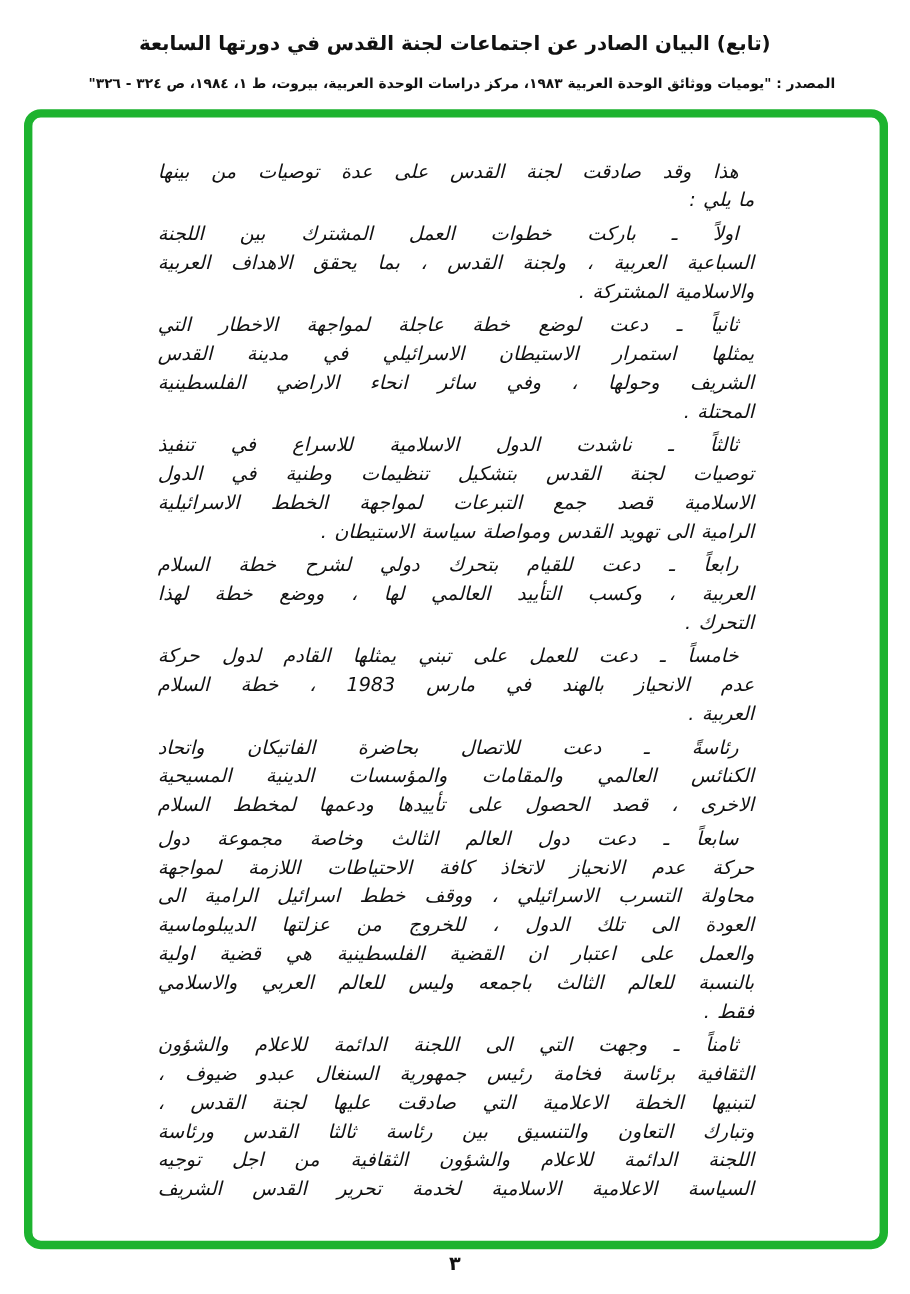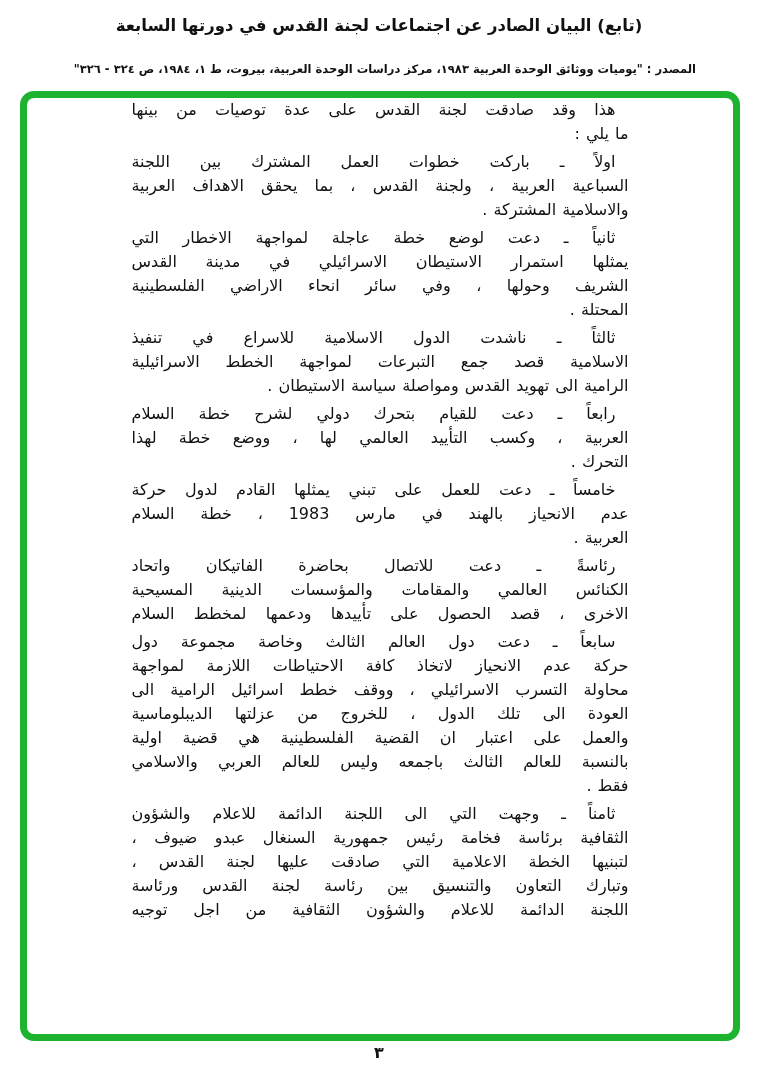--- a/index.html
+++ b/index.html
@@ -8,21 +8,21 @@
     background: #ffffff;
     font-family: "DejaVu Sans", sans-serif;
     color: #111111;
     position: relative;
     overflow: hidden;
   }
   .page { position: absolute; inset: 0; direction: rtl; }
 
   .doc-title {
     position: absolute;
-    top: 16px; left: 0; right: 0;
+    top: 27px; left: 0; right: 0;
     text-align: center;
     font-weight: bold;
     font-size: 16.5px;
     letter-spacing: 0px;
     direction: rtl;
   }
   .doc-source {
     position: absolute;
     top: 62px; right: 62px; left: 60px;
     text-align: right;
@@ -38,21 +38,23 @@
     width: 706px; height: 936px;
     border: 7px solid #1db32f;
     border-radius: 14px;
     box-sizing: content-box;
     background: transparent;
   }
 
   .text-col {
     width: 497px;
     margin: 0 auto;
+    padding-top: 33px;
     direction: rtl;
+    font-style: italic;
   }
   .para { margin: 0 0 4px 0; }
   .para .line {
     font-size: 16px;
     line-height: 24px;
     text-align: justify;
     text-align-last: justify;
     word-spacing: 1px;
     direction: rtl;
   }
@@ -91,20 +93,21 @@
           <div class="line para-end">والاسلامية المشتركة .</div>
         </div>
         <div class="para">
           <div class="line">ثانياً ـ دعت لوضع خطة عاجلة لمواجهة الاخطار التي</div>
           <div class="line">يمثلها استمرار الاستيطان الاسرائيلي في مدينة القدس</div>
           <div class="line">الشريف وحولها ، وفي سائر انحاء الاراضي الفلسطينية</div>
           <div class="line para-end">المحتلة .</div>
         </div>
         <div class="para">
           <div class="line">ثالثاً ـ ناشدت الدول الاسلامية للاسراع في تنفيذ</div>
+          <div class="line">توصيات لجنة القدس بتشكيل تنظيمات وطنية في الدول</div>
           <div class="line">الاسلامية قصد جمع التبرعات لمواجهة الخطط الاسرائيلية</div>
           <div class="line para-end">الرامية الى تهويد القدس ومواصلة سياسة الاستيطان .</div>
         </div>
         <div class="para">
           <div class="line">رابعاً ـ دعت للقيام بتحرك دولي لشرح خطة السلام</div>
           <div class="line">العربية ، وكسب التأييد العالمي لها ، ووضع خطة لهذا</div>
           <div class="line para-end">التحرك .</div>
         </div>
         <div class="para">
           <div class="line">خامساً ـ دعت للعمل على تبني يمثلها القادم لدول حركة</div>
@@ -122,21 +125,22 @@
           <div class="line">محاولة التسرب الاسرائيلي ، ووقف خطط اسرائيل الرامية الى</div>
           <div class="line">العودة الى تلك الدول ، للخروج من عزلتها الديبلوماسية</div>
           <div class="line">والعمل على اعتبار ان القضية الفلسطينية هي قضية اولية</div>
           <div class="line">بالنسبة للعالم الثالث باجمعه وليس للعالم العربي والاسلامي</div>
           <div class="line para-end">فقط .</div>
         </div>
         <div class="para">
           <div class="line">ثامناً ـ وجهت التي الى اللجنة الدائمة للاعلام والشؤون</div>
           <div class="line">الثقافية برئاسة فخامة رئيس جمهورية السنغال عبدو ضيوف ،</div>
           <div class="line">لتبنيها الخطة الاعلامية التي صادقت عليها لجنة القدس ،</div>
-          <div class="line">وتبارك التعاون والتنسيق بين رئاسة لجنة القدس ورئاسة</div>
+          <div class="line">وتبارك التعاون والتنسيق بين رئاسة ثالثا القدس ورئاسة</div>
           <div class="line">اللجنة الدائمة للاعلام والشؤون الثقافية من اجل توجيه</div>
+          <div class="line">السياسة الاعلامية الاسلامية لخدمة تحرير القدس الشريف</div>
         </div>
       </div>
   </div>
 
   <div class="page-number">٣</div>
 
 </div>
 
 </body></html>

